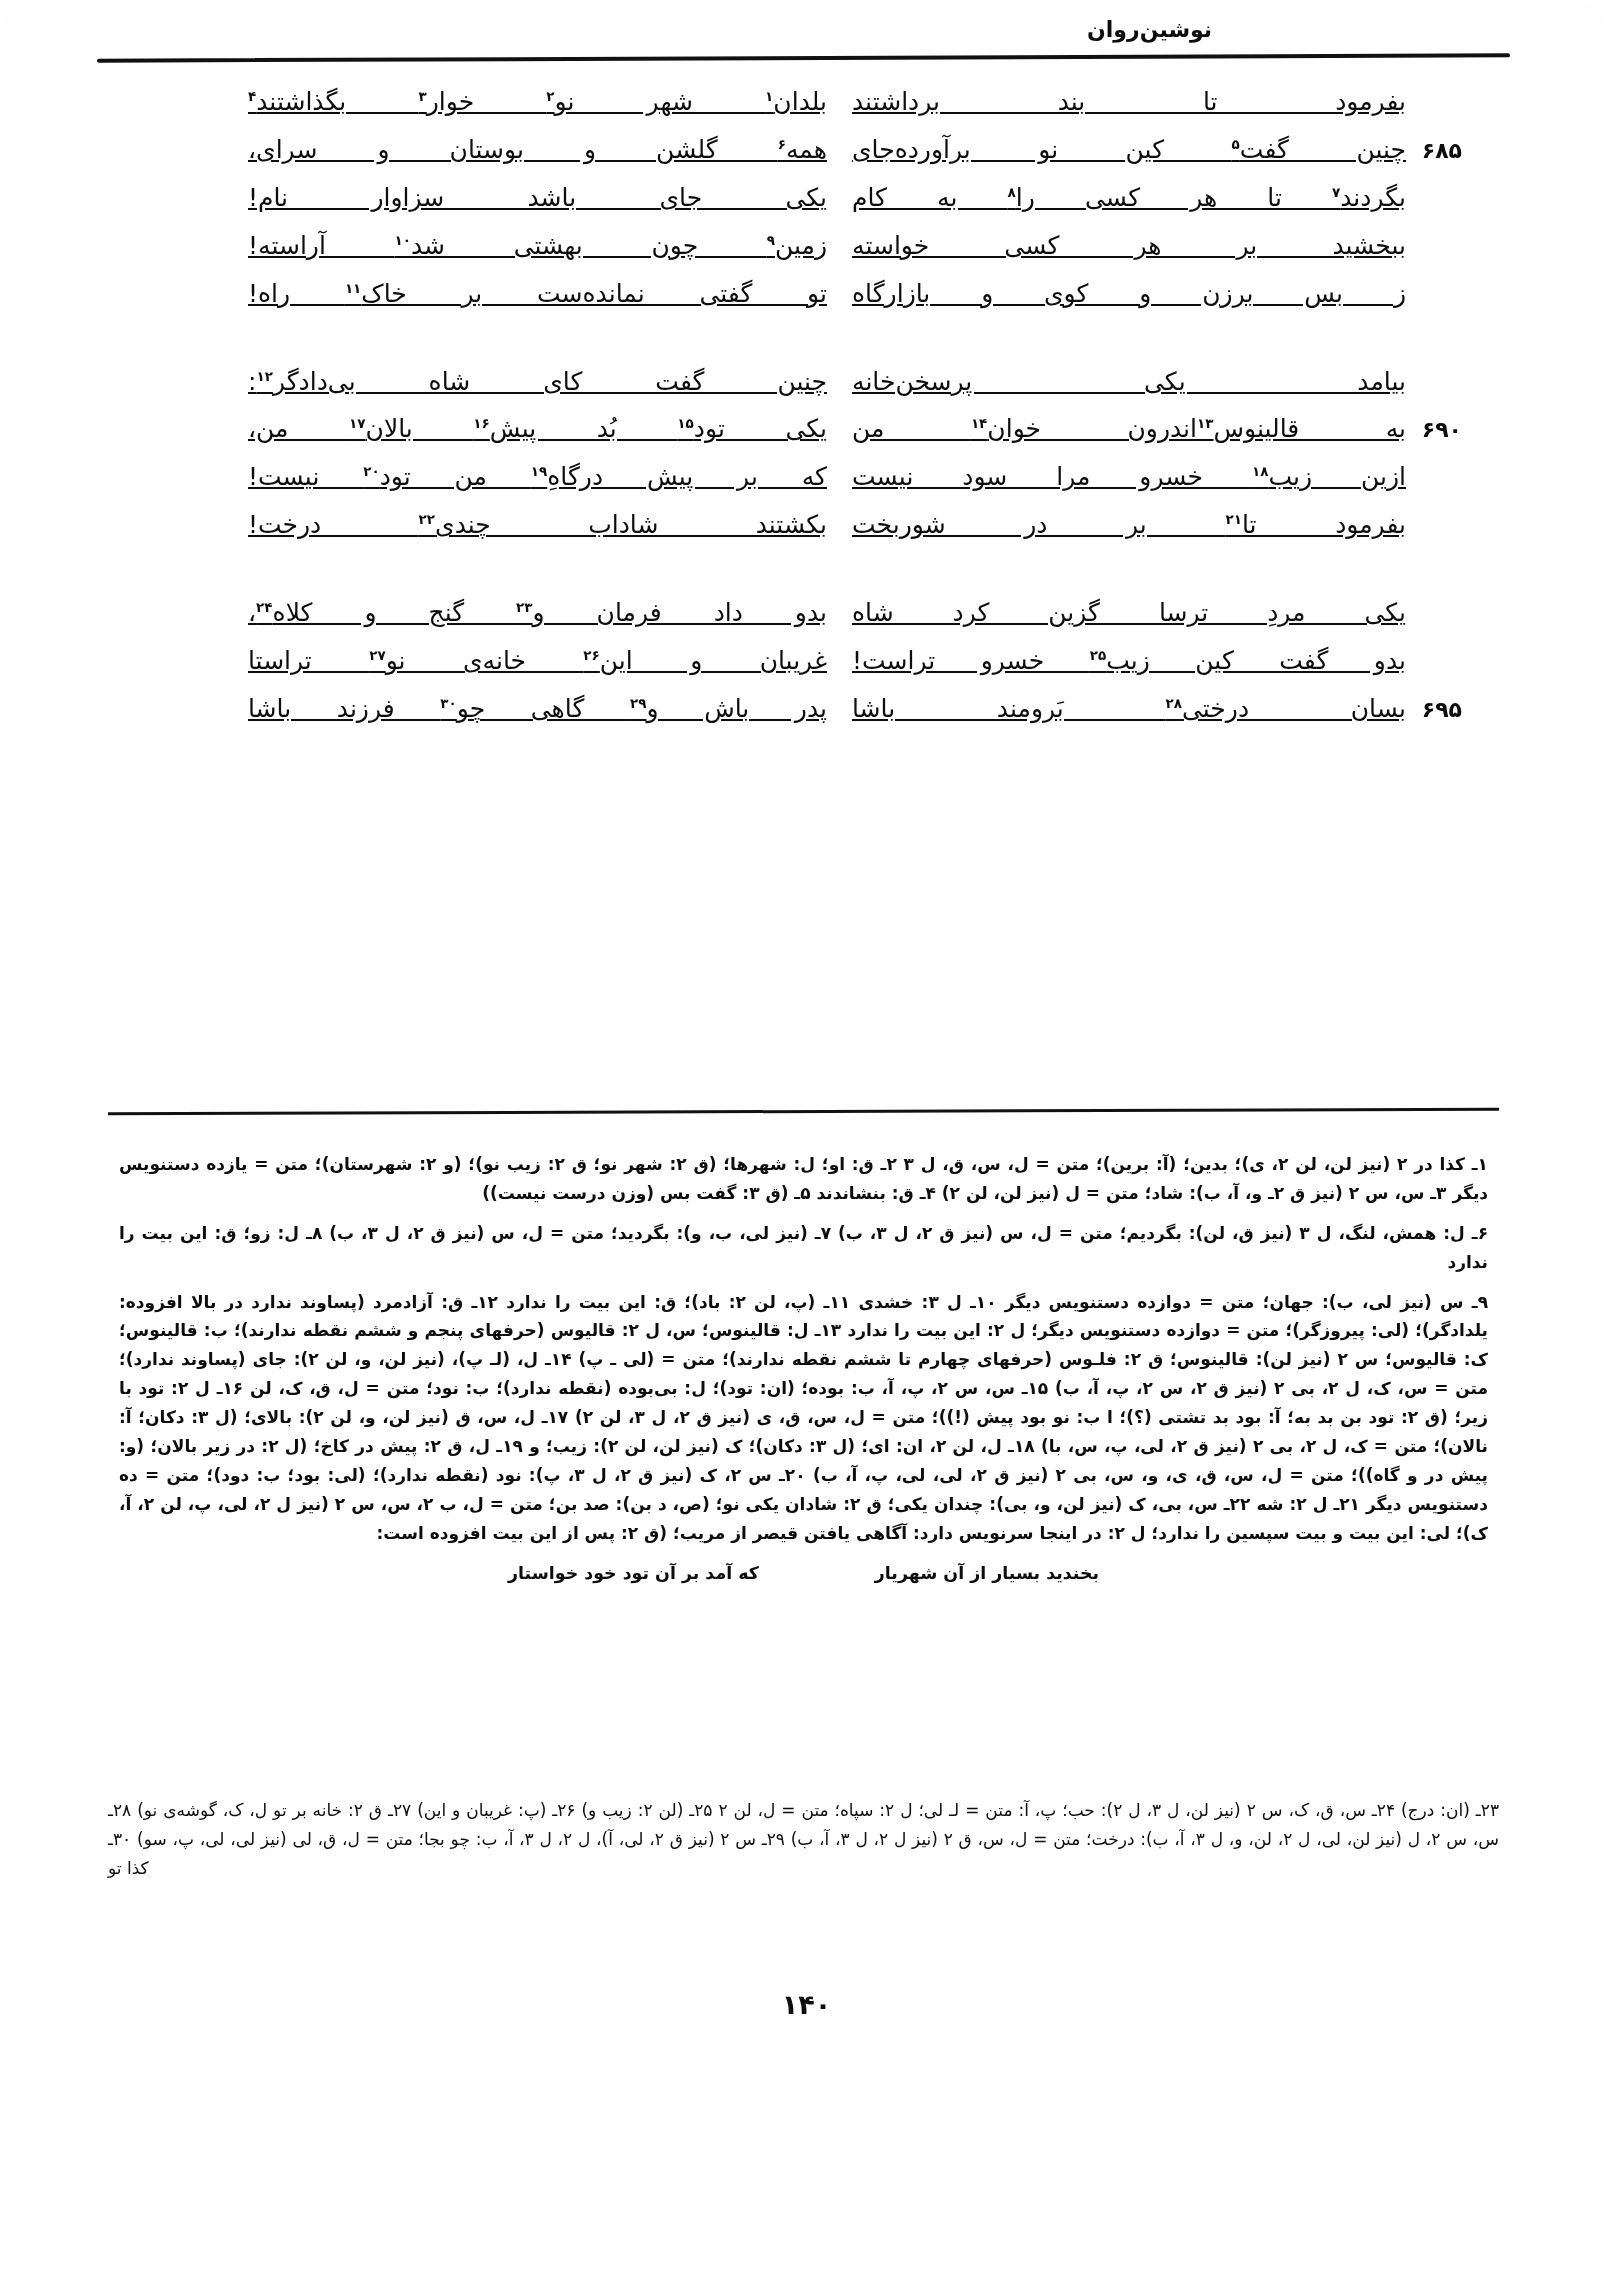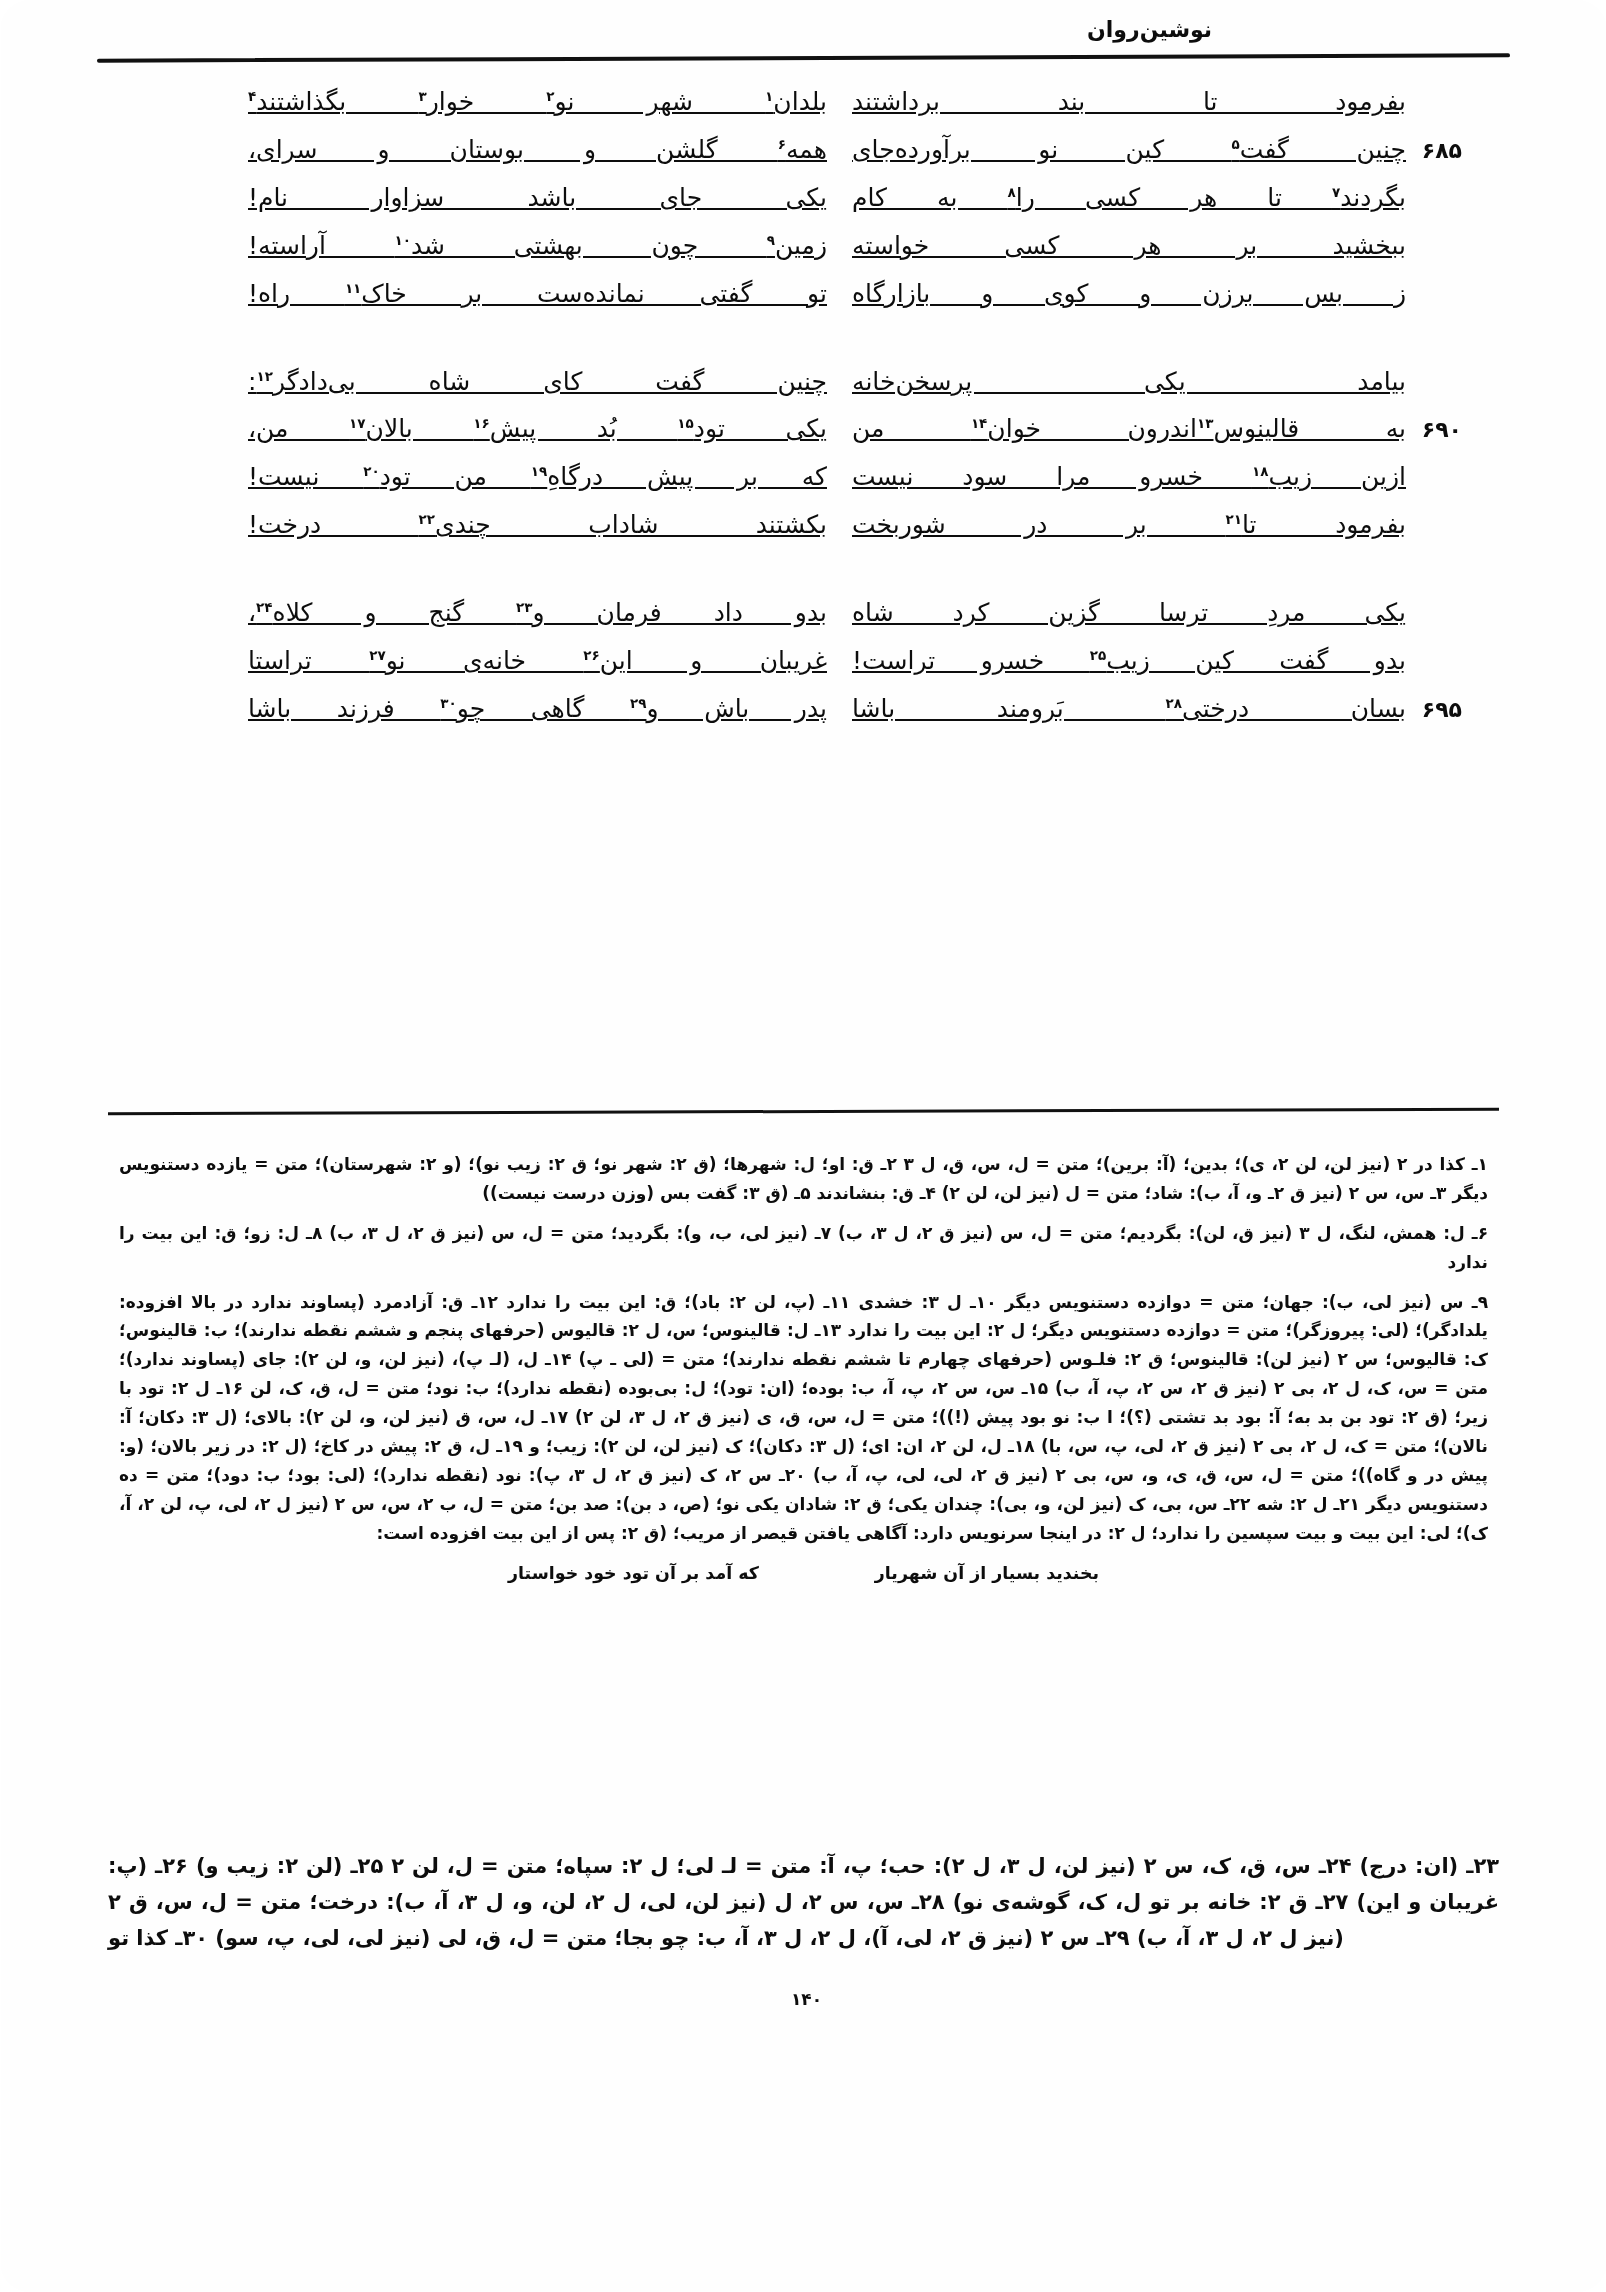--- a/index.html
+++ b/index.html
@@ -150,41 +150,41 @@
     font-weight: 600;
     text-align: center;
   }
 
   .app-verse-pair span {
     white-space: nowrap;
   }
 
   .apparatus-tail {
     position: absolute;
-    top: 1848px;
+    top: 1796px;
     right: 108px;
     left: 108px;
     direction: rtl;
-    font-size: 21px;
+    font-size: 17px;
     line-height: 1.72;
     text-align: justify;
     text-align-last: left;
-    font-weight: 700;
+    font-weight: 400;
   }
 
   .apparatus-tail p { margin: 0; }
 
   
   .folio {
     position: absolute;
     top: 1989px;
     left: 0;
     right: 0;
     text-align: center;
-    font-size: 17px;
+    font-size: 27px;
     font-weight: 700;
     letter-spacing: 1px;
     padding-left: 6px;
   }
 </style>
 </head>
 <body>
 
 <div class="page">
 

